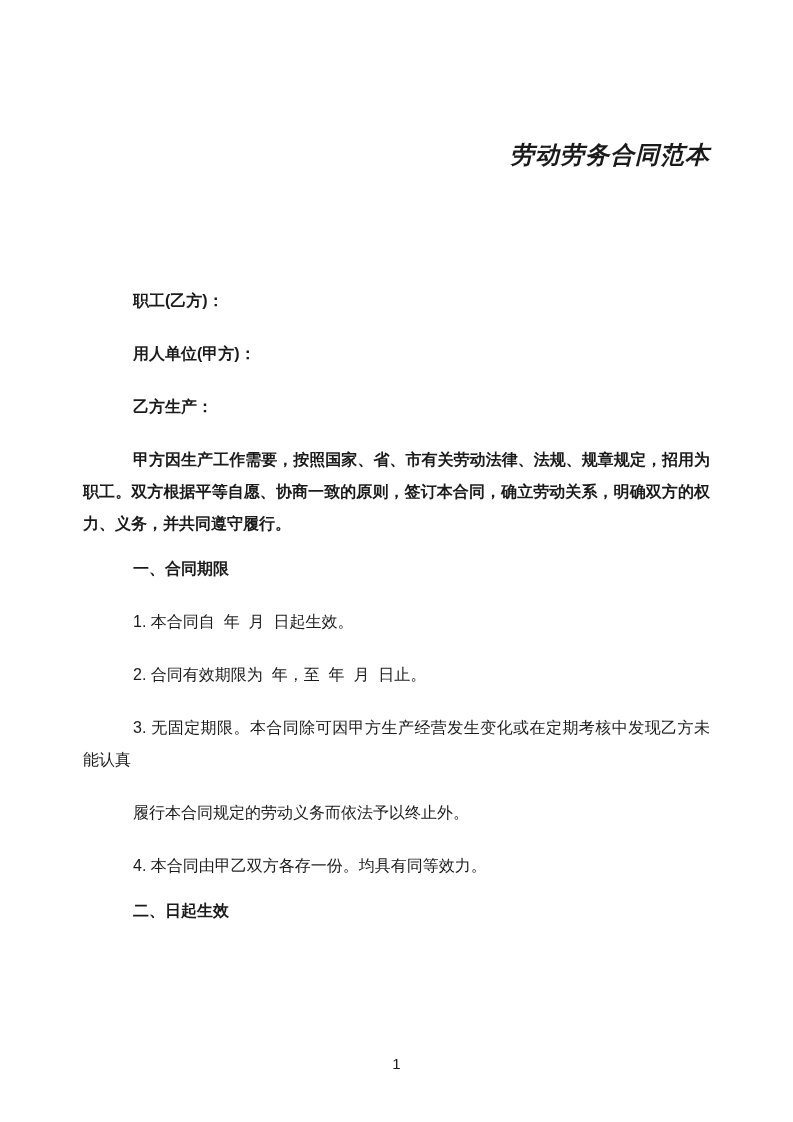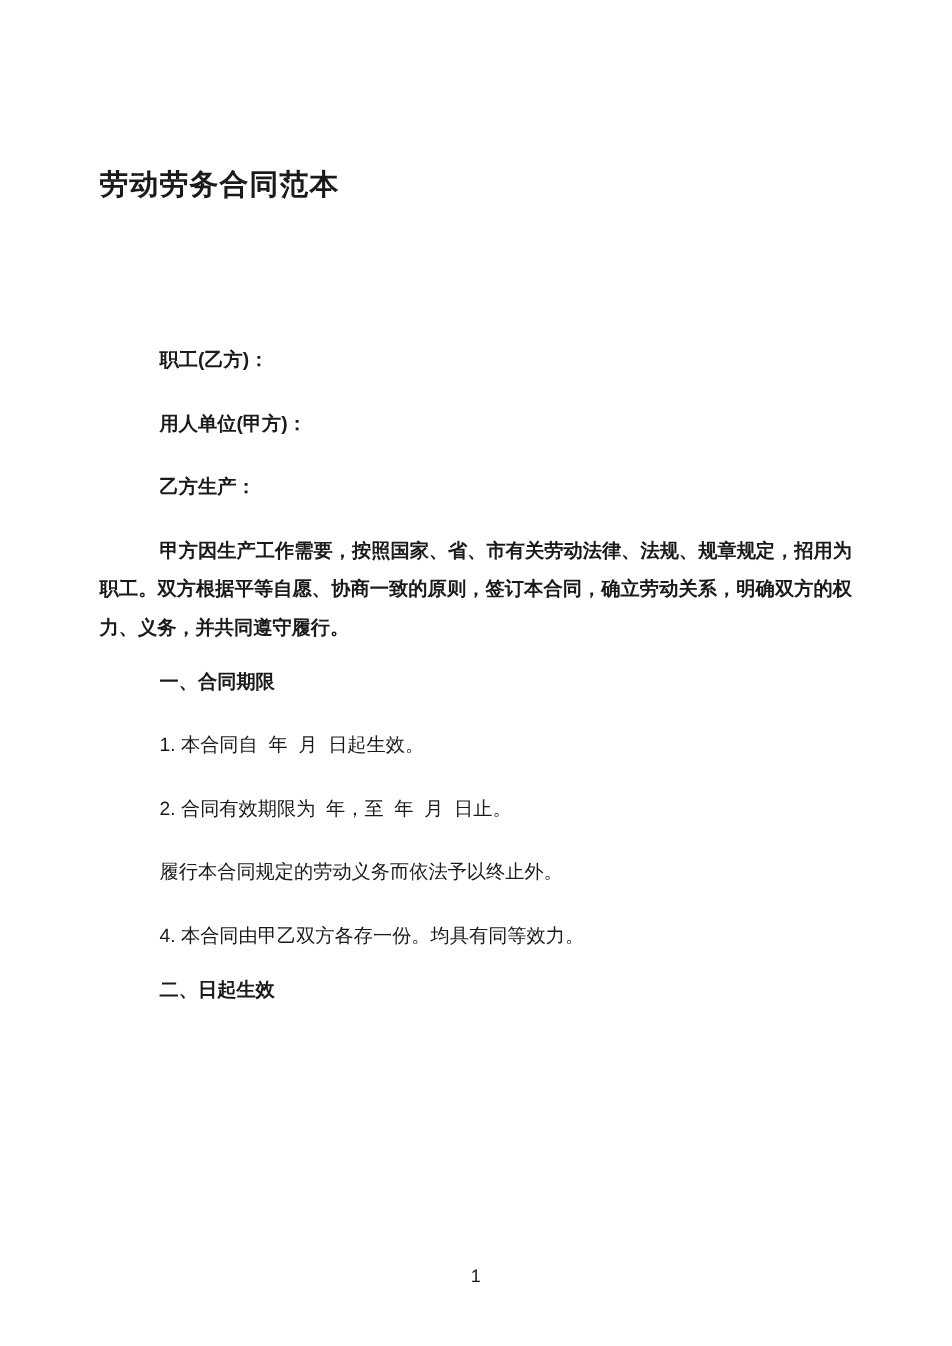--- a/index.html
+++ b/index.html
@@ -14,25 +14,26 @@
     background: #ffffff;
     box-sizing: border-box;
     padding: 0 83px;
     overflow: hidden;
     font-family: "Liberation Sans", sans-serif;
     color: #1a1a1a;
     font-size: 16px;
   }
   .doc-title {
     margin: 138px 0 113px 0;
-    text-align: left;
+    text-align: right;
     font-size: 24px;
     font-weight: bold;
     line-height: 34px;
     letter-spacing: 1px;
+    font-style: italic;
   }
   .para {
     margin: 0 0 21px 0;
     line-height: 32px;
     text-indent: 50px;
     white-space: pre-wrap;
   }
   .justify {
     text-align: justify;
   }
@@ -68,20 +69,21 @@
   <p class="para bold">乙方生产：</p>
 
   <p class="para bold justify">甲方因生产工作需要，按照国家、省、市有关劳动法律、法规、规章规定，招用为职工。双方根据平等自愿、协商一致的原则，签订本合同，确立劳动关系，明确双方的权力、义务，并共同遵守履行。</p>
 
   <p class="para heading">一、合同期限</p>
 
   <p class="para">1. 本合同自  年  月  日起生效。</p>
 
   <p class="para">2. 合同有效期限为  年，至  年  月  日止。</p>
 
+  <p class="para justify">3. 无固定期限。本合同除可因甲方生产经营发生变化或在定期考核中发现乙方未能认真</p>
 
   <p class="para">履行本合同规定的劳动义务而依法予以终止外。</p>
 
   <p class="para">4. 本合同由甲乙双方各存一份。均具有同等效力。</p>
 
   <p class="para heading">二、日起生效</p>
 
 
   <div class="footer">1</div>
 

